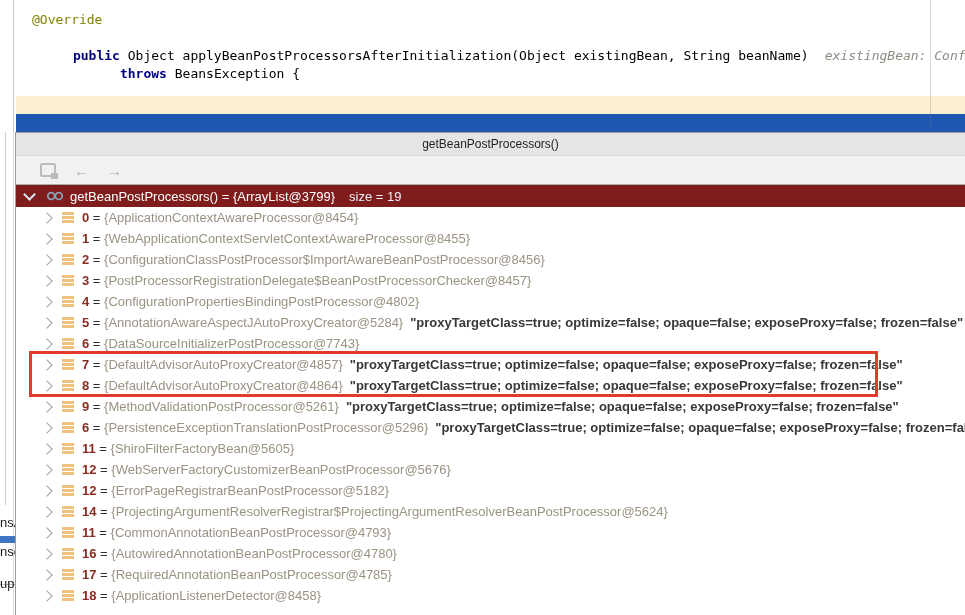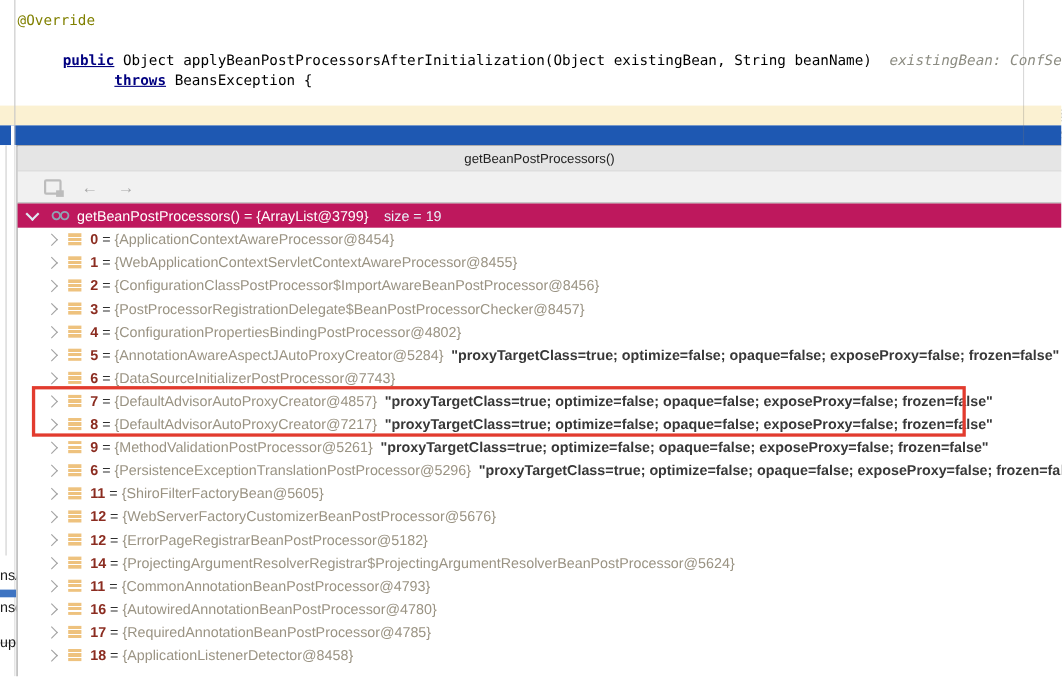--- a/index.html
+++ b/index.html
@@ -2,24 +2,24 @@
 <html><head>
 <meta charset="utf-8">
 <style>
   html,body{margin:0;padding:0;}
   body{
     width:965px;height:615px;position:relative;overflow:hidden;background:#fff;
     font-family:"Liberation Sans",sans-serif;
   }
   
   .editor{position:absolute;left:0;top:0;width:965px;height:132px;background:#ffffff;}
-  .codeline{position:absolute;left:0;right:0;height:18px;line-height:18px;
+  .codeline{position:absolute;left:16px;right:0;height:18px;line-height:18px;
     font-family:"DejaVu Sans Mono",monospace;font-size:13px;color:#000;white-space:pre;}
   .codeline .inner{position:absolute;top:0;white-space:pre;}
-  .kw{color:#000080;font-weight:bold;text-decoration:underline;}
+  .kw{color:#000080;font-weight:bold;}
   .ann{color:#808000;}
   .hint{color:#8c8c82;font-style:italic;margin-left:16px;}
   .u{text-decoration:underline;}
   .evalhl{background:#c7c7c7;}
   .line-for{background:#fbf1d2;}
   .line-exec{background:#1e58b2;color:#ffffff;}
   .line-exec .hint{color:#a9c4e8;}
   .gutterline{position:absolute;left:13px;top:0;width:1px;height:132px;background:#c6c6c6;}
   .gutternotch{position:absolute;left:10px;top:114px;width:3px;height:18px;background:#ffffff;}
   .marginguide{position:absolute;left:930px;top:0;width:1px;height:132px;background:rgba(120,120,120,0.28);}
@@ -32,21 +32,21 @@
   .hline{position:absolute;left:0;top:452px;width:15px;height:1px;background:#b9b9b9;}
   
   .popup{position:absolute;left:15px;top:132px;width:950px;height:483px;background:#fff;
     border-left:1px solid #9b9b9b;border-top:1px solid #9b9b9b;box-sizing:border-box;}
   .titlebar{height:22px;line-height:22px;background:#e5e5e5;border-bottom:1px solid #d7d7d7;
     text-align:center;font-size:12px;color:#1f1f1f;}
   .toolbar{height:28px;background:#f1f1f1;border-bottom:1px solid #ababab;display:flex;align-items:center;}
   .tool-view{width:12px;height:10px;border:2px solid #bcbcbc;border-radius:2px;margin-left:24px;position:relative;}
   .tool-view::after{content:"";position:absolute;right:-4px;bottom:-4px;width:7px;height:6px;background:#bcbcbc;}
   .arrow{color:#a9a9a9;font-size:15px;font-weight:bold;margin-left:18px;line-height:1;}
-  .watchrow{height:22px;background:#be185d;display:flex;align-items:center;color:#fff;font-size:13px;white-space:pre;}
+  .watchrow{height:22px;background:#7f1d1d;display:flex;align-items:center;color:#fff;font-size:13px;white-space:pre;}
   .chev-down{width:7px;height:7px;border:solid #dfe9f3;border-width:0 2px 2px 0;
     transform:rotate(45deg);margin-left:9px;margin-top:-4px;flex:none;}
   .glasses{margin-left:12px;flex:none;display:flex;align-items:center;}
   .watch-text{margin-left:5px;}
   .watch-size{margin-left:14px;color:#e8f2fb;}
   .rows{position:absolute;top:74px;left:0;right:0;}
   .row{height:21px;display:flex;align-items:center;font-size:13px;white-space:pre;overflow:hidden;}
   .twisty{width:7px;height:7px;border:solid #a2a2a2;border-width:0 1.6px 1.6px 0;
     transform:rotate(-45deg);margin-left:27px;flex:none;}
   .elem-icon{width:12px;height:11px;margin-left:11px;flex:none;
@@ -195,21 +195,21 @@
     <span class="idx">7</span>
     <span class="eq"> = </span>
     <span class="ref">{DefaultAdvisorAutoProxyCreator@4857}</span>
     <span class="val">"proxyTargetClass=true; optimize=false; opaque=false; exposeProxy=false; frozen=false"</span>
   </div>
       <div class="row">
     <span class="twisty"></span>
     <span class="elem-icon"></span>
     <span class="idx">8</span>
     <span class="eq"> = </span>
-    <span class="ref">{DefaultAdvisorAutoProxyCreator@7217}</span>
+    <span class="ref">{DefaultAdvisorAutoProxyCreator@4864}</span>
     <span class="val">"proxyTargetClass=true; optimize=false; opaque=false; exposeProxy=false; frozen=false"</span>
   </div>
       <div class="row">
     <span class="twisty"></span>
     <span class="elem-icon"></span>
     <span class="idx">9</span>
     <span class="eq"> = </span>
     <span class="ref">{MethodValidationPostProcessor@5261}</span>
     <span class="val">"proxyTargetClass=true; optimize=false; opaque=false; exposeProxy=false; frozen=false"</span>
   </div>

